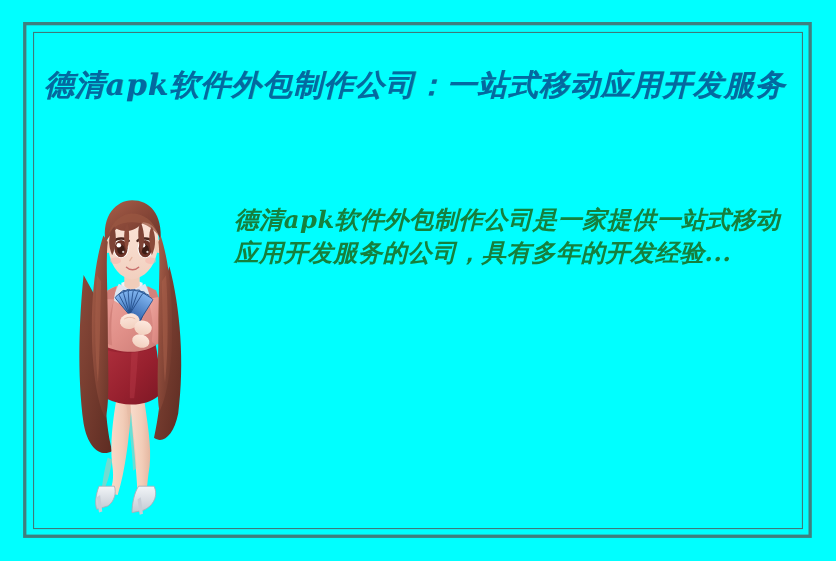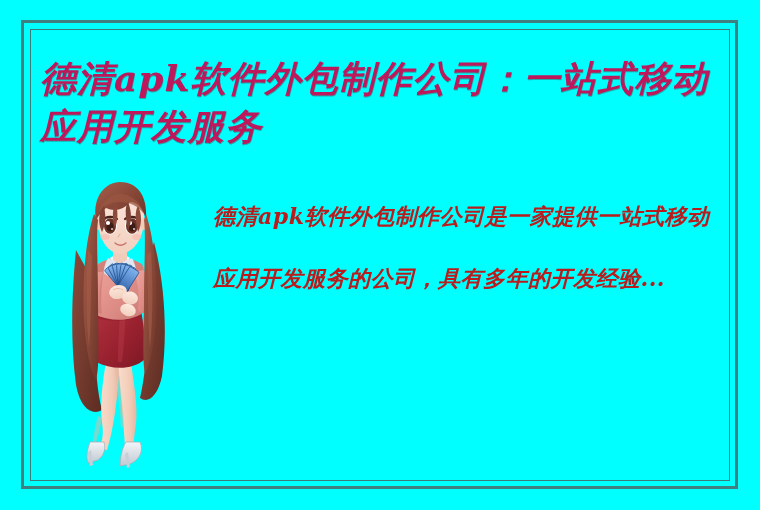--- a/index.html
+++ b/index.html
@@ -39,39 +39,39 @@
     border: 1px solid #3d7b7b;
     box-sizing: border-box;
     pointer-events: none;
   }
   
   #headline {
     position: absolute;
     left: 40px;
     top: 54px;
     width: 694px;
-    color: #be185d;
-    font-size: 36px;
+    color: #0369a1;
+    font-size: 27px;
     line-height: 48px;
     font-weight: bold;
     font-style: italic;
     letter-spacing: 1px;
     font-family: "DejaVu Serif", serif;
     text-shadow: 0.5px 0.5px 0 rgba(60,80,70,0.45);
     white-space: pre-wrap;
   }
   
   #body-copy {
     position: absolute;
     left: 213px;
     top: 185px;
     width: 515px;
-    color: #b91c1c;
+    color: #15803d;
     font-size: 22px;
-    line-height: 62px;
+    line-height: 30px;
     font-weight: bold;
     font-style: italic;
     letter-spacing: 0.5px;
     font-family: "DejaVu Serif", serif;
     white-space: pre-wrap;
   }
   
   #illustration {
     position: absolute;
     left: 58px;

